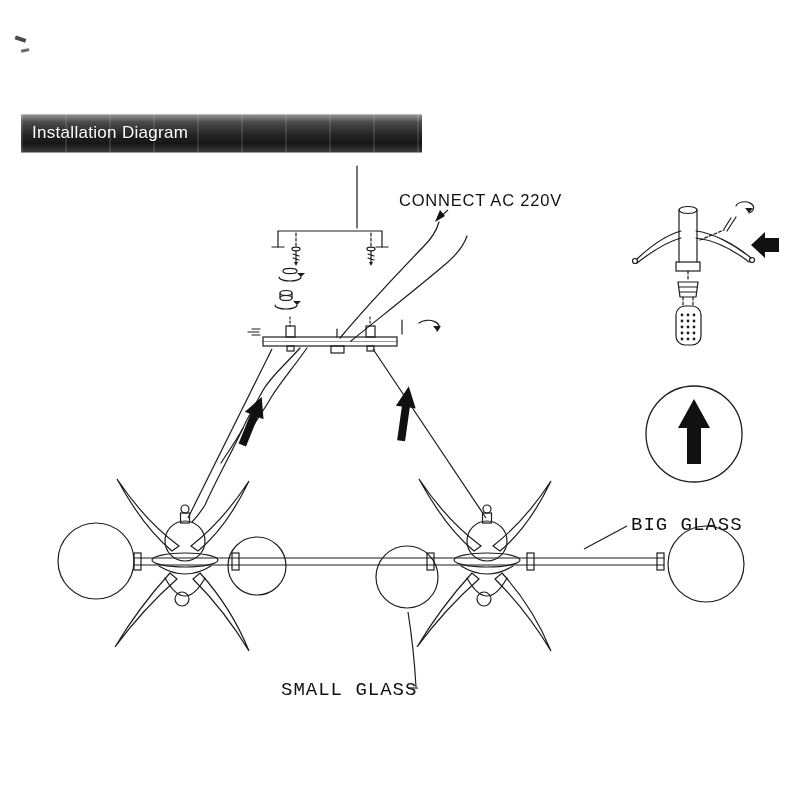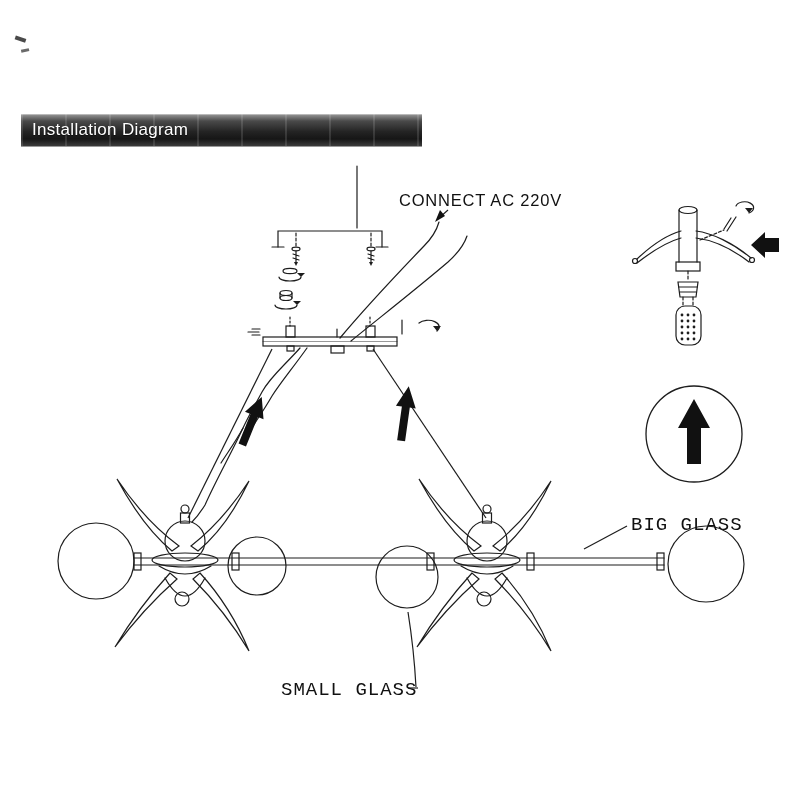--- a/index.html
+++ b/index.html
@@ -2,21 +2,21 @@
 <html><head>
 <meta charset="utf-8">
 <style>
   html,body{margin:0;padding:0}
   body{
     width:799px;height:800px;background:#ffffff;position:relative;overflow:hidden;
     font-family:"Liberation Sans",sans-serif;
   }
   #stage{position:absolute;inset:0}
   .banner{
-    position:absolute;left:21px;top:114px;width:401px;height:32px;
+    position:absolute;left:21px;top:114px;width:401px;height:38px;
     background:linear-gradient(180deg,#9a9a9a 0%,#4a4a4a 22%,#242424 55%,#161616 78%,#3b3b3b 100%);
     display:flex;align-items:center;
     box-shadow:inset 0 1px 0 rgba(255,255,255,.35), 0 1px 0 rgba(0,0,0,.4);
   }
   .banner::after{
     content:"";position:absolute;inset:0;pointer-events:none;
     background:repeating-linear-gradient(90deg,rgba(255,255,255,.12) 0 2px,transparent 2px 44px);
   }
   .banner span{
     color:#fff;font-size:17px;padding-left:11px;letter-spacing:.3px;

